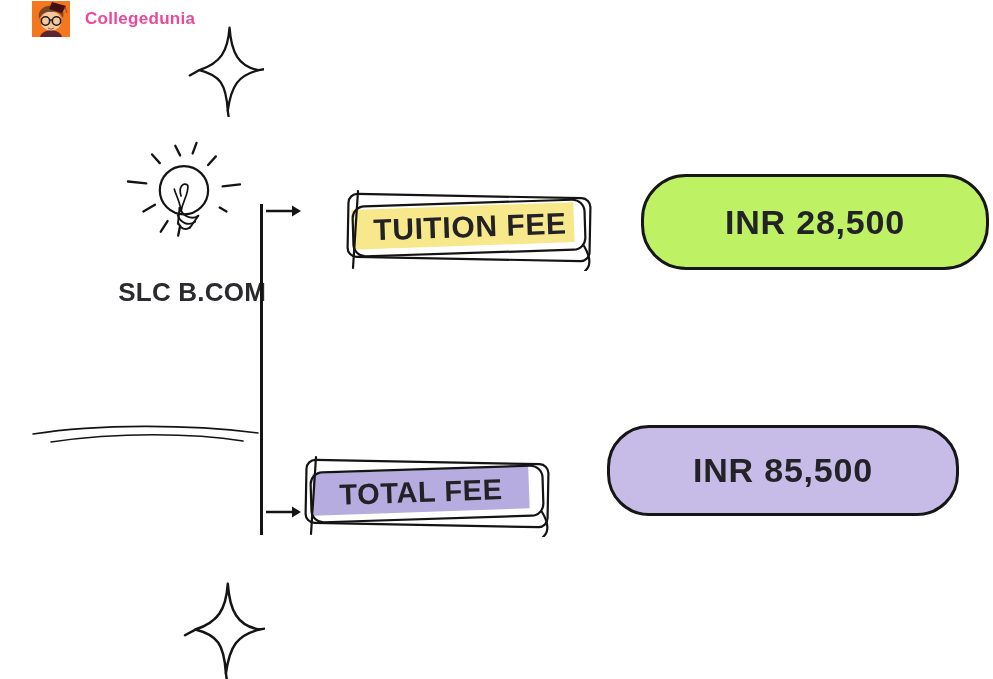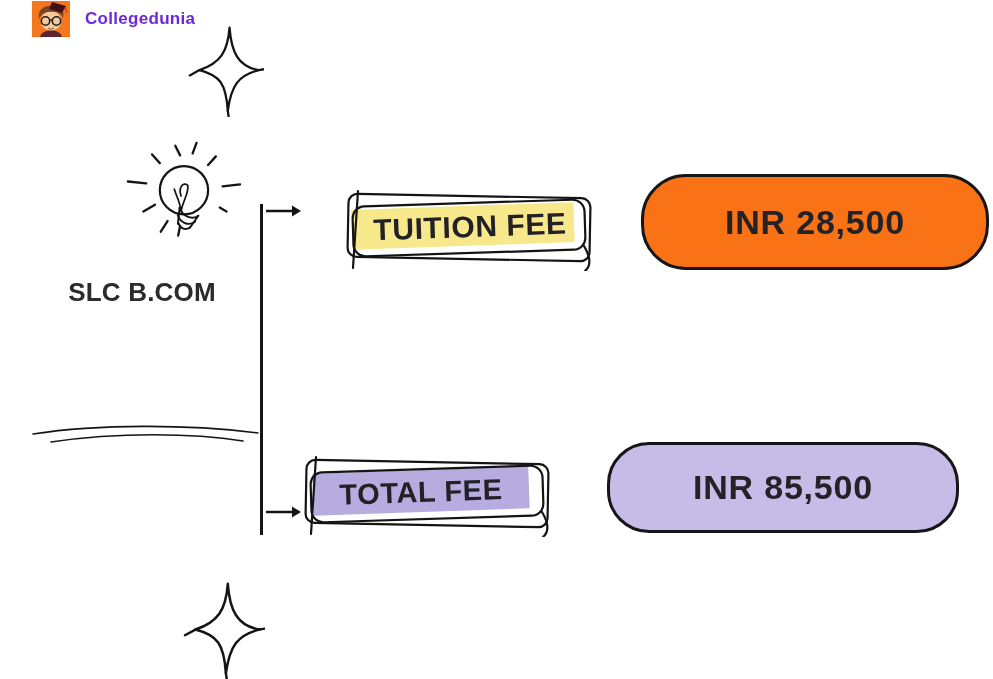--- a/index.html
+++ b/index.html
@@ -2,29 +2,29 @@
 <html><head>
 <meta charset="utf-8">
 <style>
   html,body{margin:0;padding:0;background:#ffffff;}
   .canvas{
     position:relative;width:993px;height:679px;background:#ffffff;overflow:hidden;
     font-family:"Liberation Sans","DejaVu Sans",sans-serif;
   }
   
   .logo-box{position:absolute;left:32px;top:1px;width:38px;height:36px;background:#F4761D;}
-  .brand-name{position:absolute;left:85px;top:9px;font-size:17px;font-weight:bold;color:#6d28d9;letter-spacing:.3px;}
+  .brand-name{position:absolute;left:85px;top:9px;font-size:17px;font-weight:bold;color:#ec4899;letter-spacing:.3px;}
   
   .sparkle-top{position:absolute;left:188px;top:25px;width:76px;height:92px;}
   .sparkle-bottom{position:absolute;left:183px;top:581px;width:82px;height:99px;}
   .bulb{position:absolute;left:120px;top:138px;width:126px;height:114px;}
   .underline{position:absolute;left:28px;top:420px;width:235px;height:30px;}
   
   .page-title{
-    position:absolute;left:18px;top:277px;width:248px;text-align:center;
+    position:absolute;left:18px;top:277px;width:248px;text-align:right;
     font-size:26px;font-weight:bold;line-height:31px;color:#2B2B2F;letter-spacing:.2px;
   }
   
   .vline{position:absolute;left:260px;top:204px;width:3px;height:331px;background:#141414;}
   .arrow{position:absolute;width:36px;height:18px;}
   .arrow-top{left:266px;top:202px;}
   .arrow-bottom{left:266px;top:503px;}
   
   .label-group{position:absolute;width:265px;height:88px;}
   .label-group .sketch-svg{position:absolute;left:0;top:0;width:265px;height:85px;}
@@ -37,22 +37,22 @@
     position:absolute;text-align:center;font-weight:bold;color:#222226;
     transform:rotate(-2deg);letter-spacing:.6px;white-space:nowrap;
   }
   .label-text-tuition{left:18px;top:24px;width:228px;font-size:30px;}
   .label-text-total{left:20px;top:24px;width:210px;font-size:29px;}
   
   .pill{
     position:absolute;display:flex;align-items:center;justify-content:center;
     border:3px solid #161616;font-weight:bold;color:#232327;font-size:34px;letter-spacing:.8px;
   }
-  .pill-yellow{left:641px;top:174px;width:342px;height:90px;border-radius:45px;background:#f97316;}
-  .pill-purple{left:607px;top:442px;width:346px;height:85px;border-radius:42px;background:#C7BCE7;}
+  .pill-yellow{left:641px;top:174px;width:342px;height:90px;border-radius:45px;background:#bef264;}
+  .pill-purple{left:607px;top:425px;width:346px;height:85px;border-radius:42px;background:#C7BCE7;}
   svg .ink{stroke:#141414;fill:none;stroke-linecap:round;stroke-linejoin:round;}
 </style>
 </head>
 <body>
 
 <div class="canvas">
 
   <div class="logo-box">
     <svg width="38" height="36" viewBox="0 0 38 36">
       <path d="M8,36 C10,27 28,27 30,36 Z" fill="#5A2430"></path>

